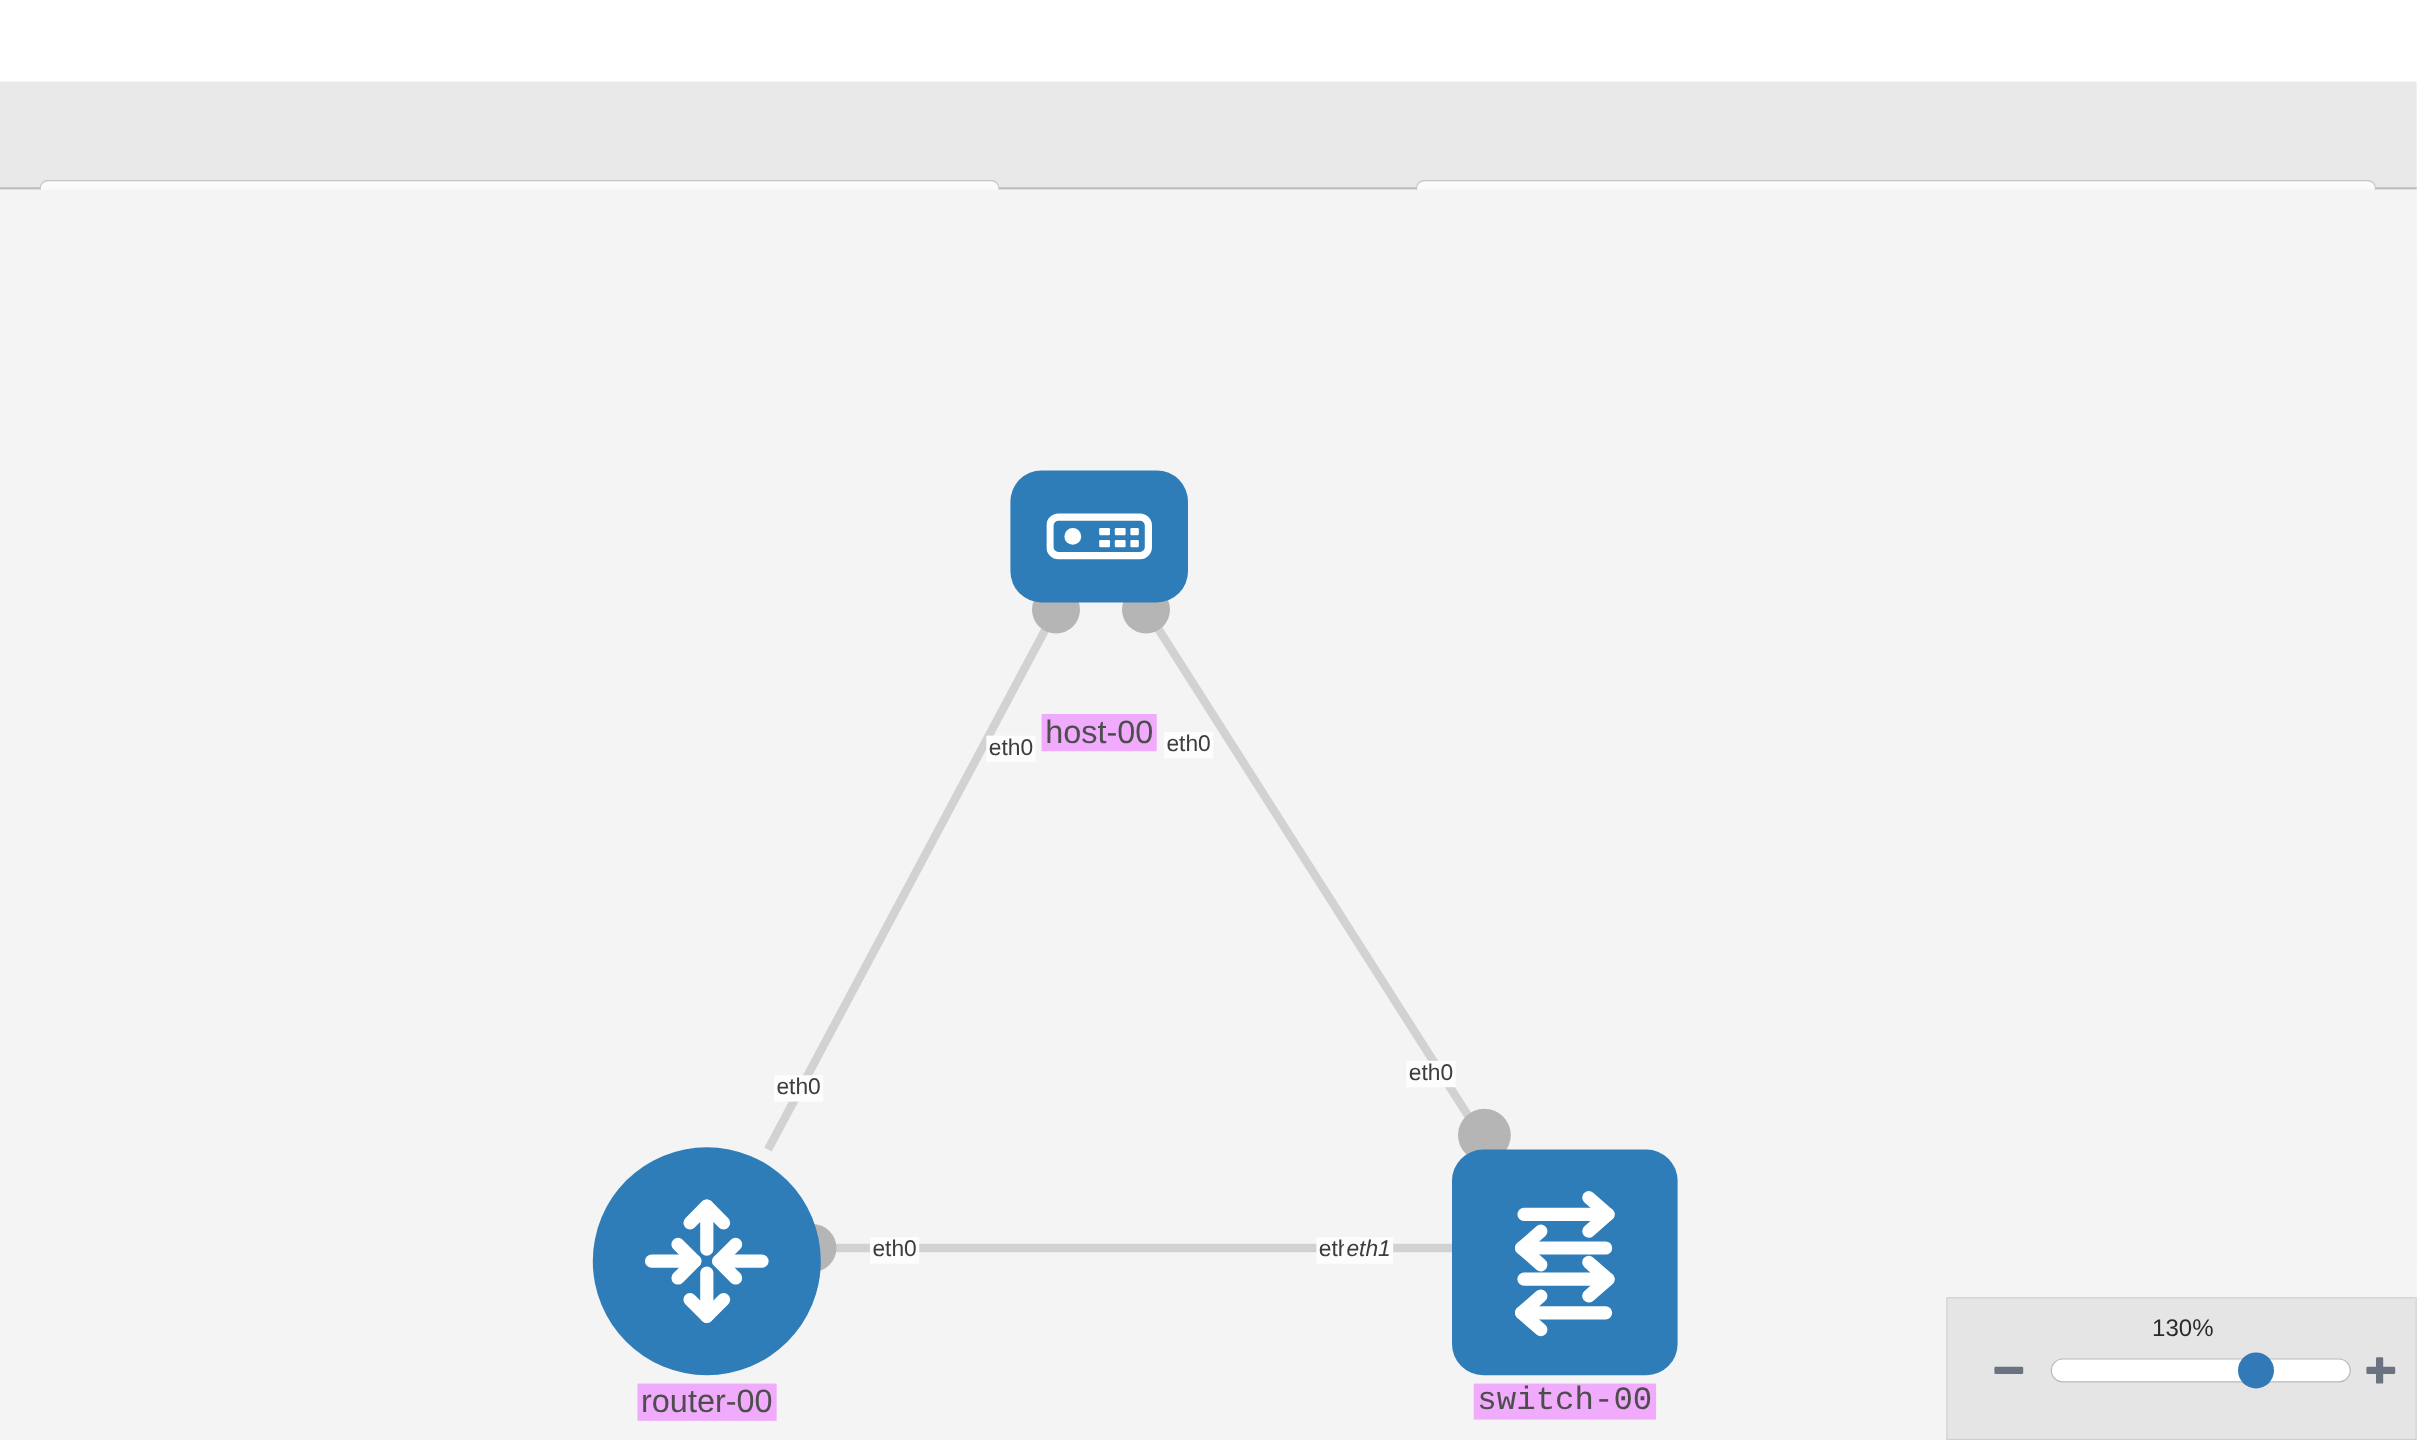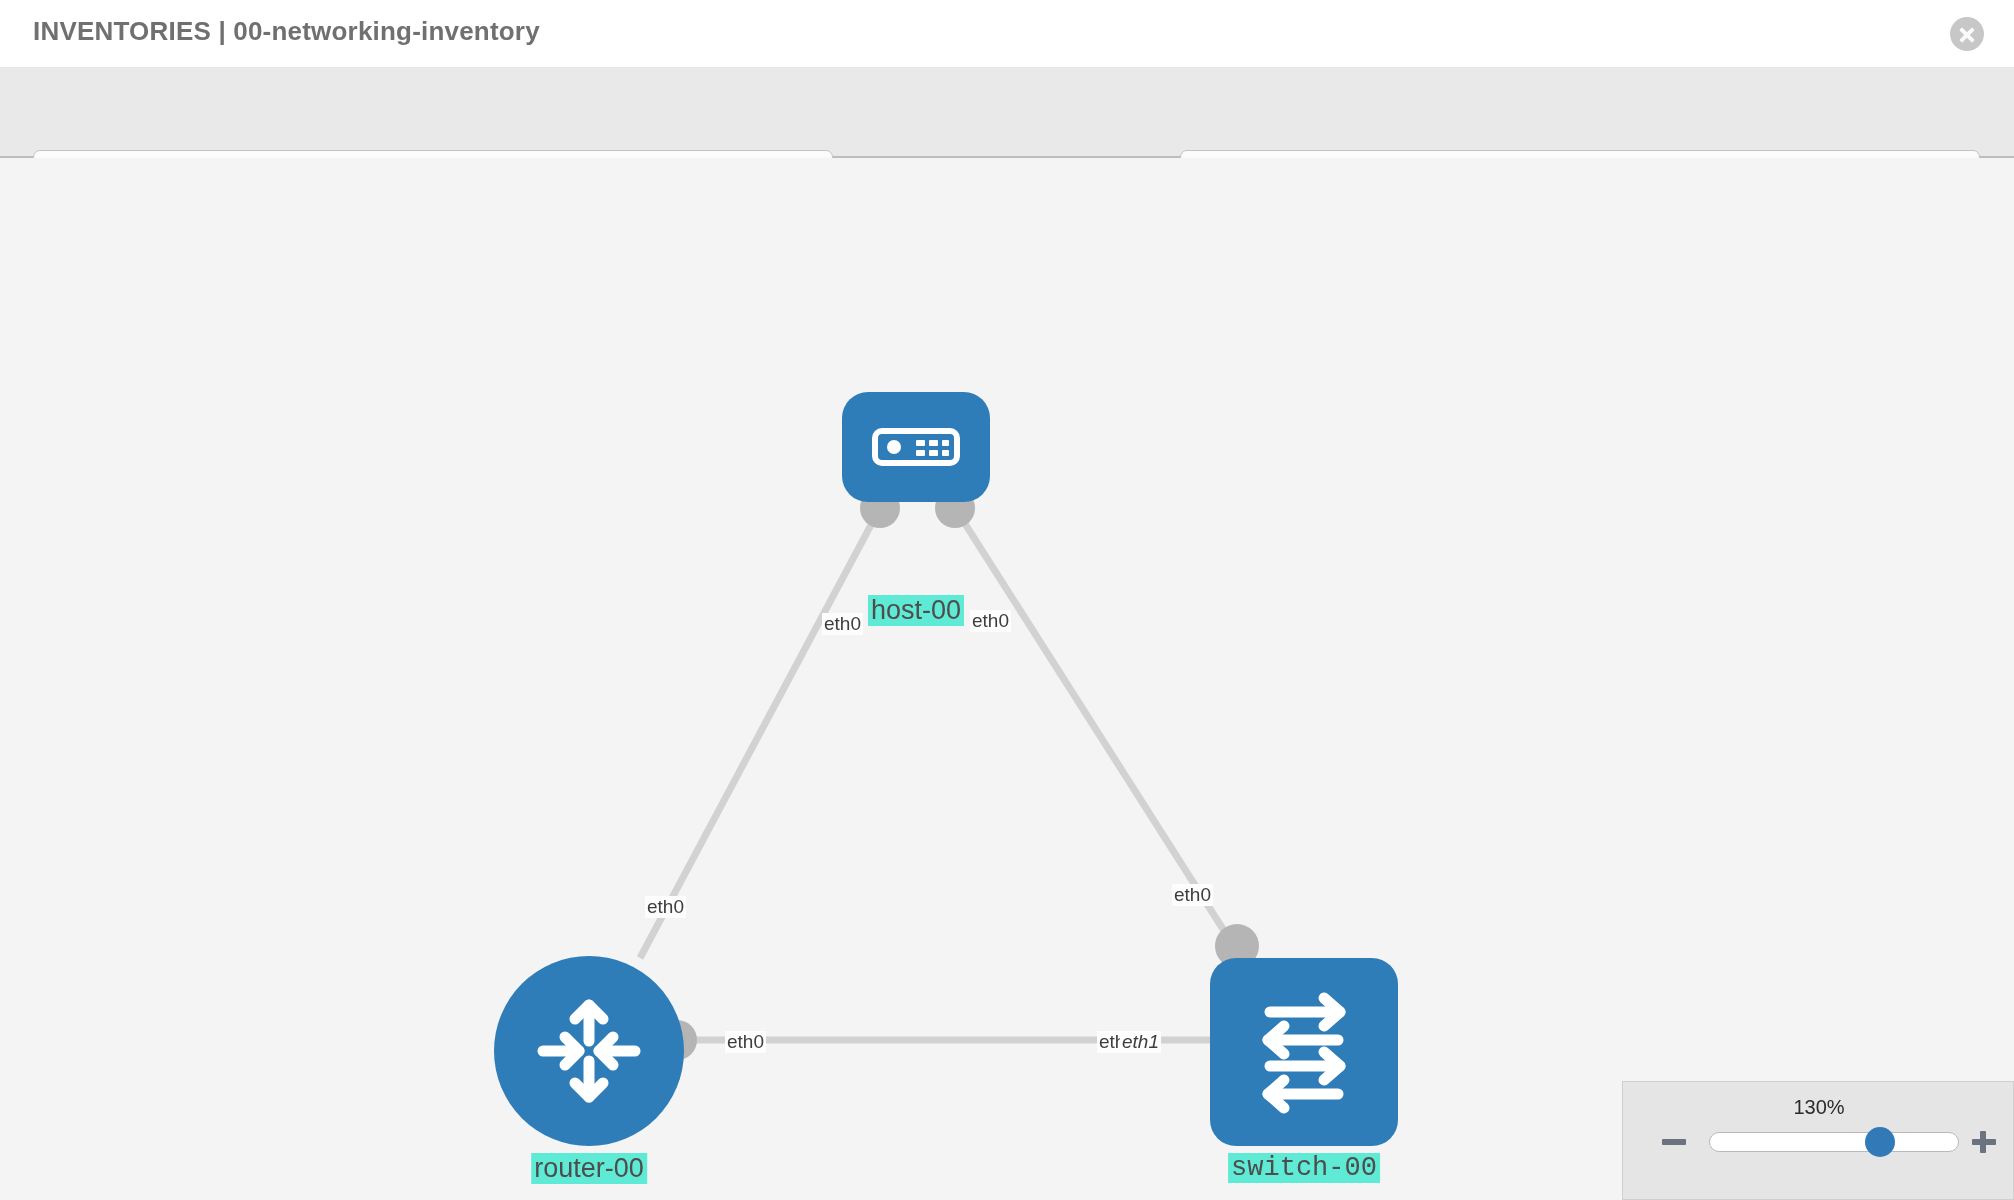--- a/index.html
+++ b/index.html
@@ -119,21 +119,21 @@
     justify-content: center;
     cursor: pointer;
   }
   .node.rounded { border-radius: 26px; }
   .node.circle  { border-radius: 50%; }
 
   .node-label {
     position: absolute;
     font-size: 27px;
     color: #4d4d4d;
-    background: #5eead4;
+    background: #f0abfc;
     padding: 0 3px;
     white-space: nowrap;
     transform: translateX(-50%);
   }
 
   .port-label {
     position: absolute;
     font-size: 19px;
     color: #3d3d3d;
     background: #fdfdfd;
@@ -196,24 +196,20 @@
     border-radius: 50%;
     background: #327ab7;
     cursor: grab;
   }
 </style>
 </head>
 <body>
 
 <div id="app">
 
-  <div class="header">
-    <div class="header-title">INVENTORIES | 00-networking-inventory</div>
-    <div class="close-btn"></div>
-  </div>
 
   <div class="toolbar">
 
     <div class="select-box" id="actions-select">
       <span class="sel-text">ACTIONS</span>
       <span class="caret"></span>
     </div>
 
     <div class="tool-icon" id="wrench-icon">
       <svg width="40" height="40" viewBox="0 0 40 40">

